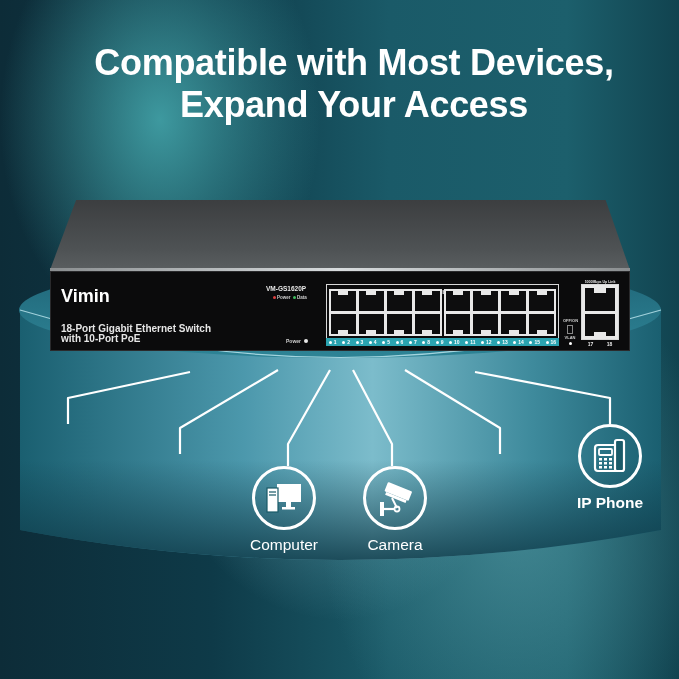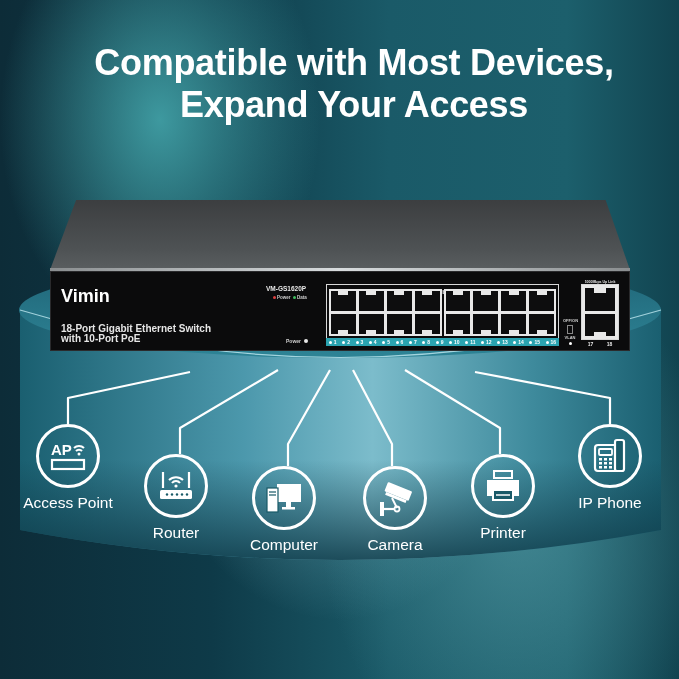--- a/index.html
+++ b/index.html
@@ -200,51 +200,21 @@
     <div class="uplink">
       <div class="port"></div>
       <div class="port bottom"></div>
     </div>
     <div class="uplink-nums">
       <span>17</span>
       <span>18</span>
     </div>
   </div>
 
-  <div class="device" style="left:8px; top:424px;">
-    <div class="ring">
-      <svg width="40" height="40" viewBox="0 0 40 40">
-        <text x="3" y="19" fill="#fff" font-family="Liberation Sans, sans-serif" font-weight="bold" font-size="15">AP</text>
-        <path d="M26,12 a7,7 0 0 1 10,0 M28,15 a4,4 0 0 1 6,0" stroke="#fff" stroke-width="2" fill="none"></path>
-        <circle cx="31" cy="18" r="1.5" fill="#fff"></circle>
-        <rect x="4" y="24" width="32" height="9" fill="none" stroke="#fff" stroke-width="2.2"></rect>
-      </svg>
-    </div>
-    <div class="label">Access Point</div>
-  </div>
-
-  <div class="device" style="left:116px; top:454px;">
-    <div class="ring">
-      <svg width="40" height="40" viewBox="0 0 40 40">
-        <line x1="7" y1="6" x2="7" y2="22" stroke="#fff" stroke-width="2.2"></line>
-        <line x1="33" y1="6" x2="33" y2="22" stroke="#fff" stroke-width="2.2"></line>
-        <path d="M13,14 a10,10 0 0 1 14,0 M16,17 a5,5 0 0 1 8,0" stroke="#fff" stroke-width="2" fill="none"></path>
-        <circle cx="20" cy="20" r="1.6" fill="#fff"></circle>
-        <rect x="4" y="24" width="32" height="9" rx="1.5" fill="#fff"></rect>
-        <g fill="#1a5a68">
-            <circle cx="11" cy="28.5" r="1.2"></circle>
-            <circle cx="16" cy="28.5" r="1.2"></circle>
-            <circle cx="21" cy="28.5" r="1.2"></circle>
-            <circle cx="26" cy="28.5" r="1.2"></circle>
-            <circle cx="31" cy="28.5" r="1.2"></circle>
-          </g>
-      </svg>
-    </div>
-    <div class="label">Router</div>
-  </div>
+
 
   <div class="device" style="left:224px; top:466px;">
     <div class="ring">
       <svg width="40" height="40" viewBox="0 0 40 40">
         <rect x="13" y="6" width="24" height="18" fill="#fff"></rect>
         <rect x="22" y="24" width="5" height="5" fill="#fff"></rect>
         <rect x="18" y="29" width="13" height="2.5" fill="#fff"></rect>
         <rect x="3" y="10" width="11" height="24" fill="#fff" stroke="#1a5a68" stroke-width="1.2"></rect>
         <line x1="5" y1="14" x2="12" y2="14" stroke="#1a5a68" stroke-width="1.2"></line>
         <line x1="5" y1="17" x2="12" y2="17" stroke="#1a5a68" stroke-width="1.2"></line>
@@ -262,33 +232,22 @@
         </g>
         <line x1="17" y1="20" x2="22" y2="30" stroke="#fff" stroke-width="2"></line>
         <circle cx="22" cy="31" r="2.5" fill="none" stroke="#fff" stroke-width="1.8"></circle>
         <line x1="8" y1="31" x2="19.5" y2="31" stroke="#fff" stroke-width="2.2"></line>
         <rect x="5" y="24" width="4" height="14" fill="#fff"></rect>
       </svg>
     </div>
     <div class="label">Camera</div>
   </div>
 
-  <div class="device" style="left:443px; top:454px;">
-    <div class="ring">
-      <svg width="40" height="40" viewBox="0 0 40 40">
-        <rect x="11" y="5" width="18" height="7" fill="none" stroke="#fff" stroke-width="2"></rect>
-        <path d="M4,14 h32 v16 h-32 z" fill="#fff"></path>
-        <rect x="10" y="24" width="20" height="10" fill="#1a5a68" stroke="#fff" stroke-width="2"></rect>
-        <line x1="13" y1="29" x2="27" y2="29" stroke="#fff" stroke-width="1.5"></line>
-      </svg>
-    </div>
-    <div class="label">Printer</div>
-  </div>
-
-  <div class="device" style="left:550px; top:424px;">
+
+  <div class="device" style="left:550px; top:424px;font-weight:bold;">
     <div class="ring">
       <svg width="40" height="40" viewBox="0 0 40 40">
         <rect x="5" y="9" width="23" height="26" rx="3" fill="none" stroke="#fff" stroke-width="2.2"></rect>
         <rect x="25" y="4" width="9" height="31" rx="2" fill="#1a5a68" stroke="#fff" stroke-width="2.2"></rect>
         <rect x="9" y="13" width="13" height="6" rx="1" fill="none" stroke="#fff" stroke-width="1.8"></rect>
         <g fill="#fff">
           <rect x="9" y="22" width="3" height="2.5"></rect>
             <rect x="14" y="22" width="3" height="2.5"></rect>
             <rect x="19" y="22" width="3" height="2.5"></rect>
           <rect x="9" y="26" width="3" height="2.5"></rect>

